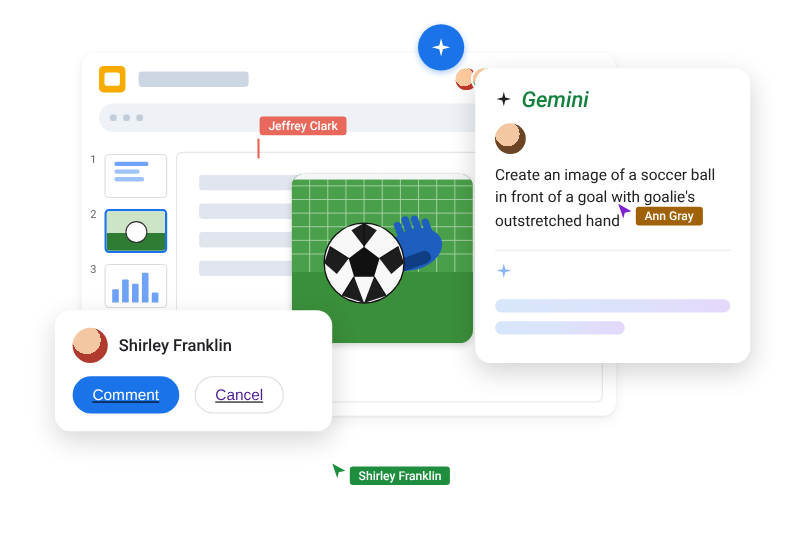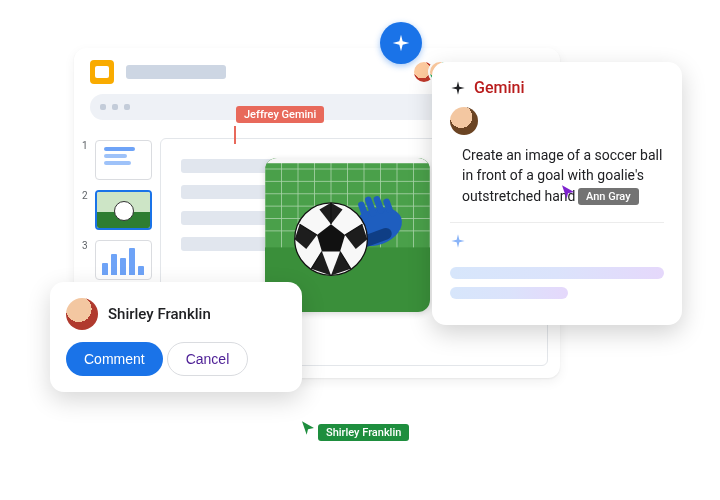--- a/index.html
+++ b/index.html
@@ -51,51 +51,51 @@
   .jc { --c:#e8695b; left:234px; top:132px; }
 
   
   .soccer { position:absolute; left:265px; top:158px; width:165px; height:154px; border-radius:12px; overflow:hidden; box-shadow:0 2px 6px rgba(0,0,0,.15); }
   .soccer svg { width:100%; height:100%; display:block; }
 
   
   .gem-panel { position:absolute; left:432px; top:62px; width:250px; background:#fff; border-radius:14px; padding:16px 18px 18px 18px; box-shadow: 0 8px 24px rgba(0,0,0,.18); }
   .gem-hdr { display:flex; align-items:center; gap:8px; margin-bottom:10px; }
   .spark { width:16px; height:16px; }
-  .gem-title { font-size:16px; font-weight:500; color:#b91c1c; }
+  .gem-title { font-size:20px; font-weight:500; color:#15803d;font-style:italic; }
   .gem-avatar { width:28px; height:28px; border-radius:50%; background: radial-gradient(circle at 40% 35%, #f3c7a1 0 45%, #6b4423 45% 100%); margin-bottom:10px; }
-  .gem-prompt { font-size:14px; line-height:1.45; color:#202124; margin-bottom:16px;margin-left:12px; }
+  .gem-prompt { font-size:14px; line-height:1.45; color:#202124; margin-bottom:16px; }
   .gem-divider { height:1px; background:#ececec; margin-bottom:10px; }
   .gem-spark-out { color:#9aa0f6; display:inline-block; }
   .gem-skel { margin-top:14px; }
   .gem-sk-line { height:12px; border-radius:6px; background: linear-gradient(90deg,#d7e6fb,#dbe3fb,#e5d8fb); margin-bottom:8px; }
   .gem-sk-line.short{width:55%}
 
   .gem-badge { position:absolute; left:380px; top:22px; width:42px; height:42px; border-radius:50%; background:#1a73e8; display:flex; align-items:center; justify-content:center; box-shadow:0 2px 6px rgba(26,115,232,.4); z-index:30; }
   .gem-badge svg { width:20px; height:20px; fill:#fff; }
 
   
   .ptr { position:absolute; display:flex; align-items:flex-start; }
   .ptr svg { width:16px; height:16px; display:block; }
   .ptr .lbl { margin-left:2px; margin-top:4px; font-size:11px; font-weight:500; color:#fff; padding:2px 8px; border-radius:3px; white-space:nowrap; }
   .ag { left:560px; top:184px; z-index:40; }
   .ag svg path { fill:#7e22ce; }
-  .ag .lbl { background:#737373; }
+  .ag .lbl { background:#a16207; }
   .sf { left:300px; top:420px; }
   .sf svg path { fill:#1e8e3e; }
   .sf .lbl { background:#1e8e3e; }
 
   
   .comment-card { position:absolute; left:50px; top:282px; width:252px; background:#fff; border-radius:14px; padding:16px 16px 16px 16px; box-shadow:0 8px 24px rgba(0,0,0,.16); z-index:25; }
   .c-hdr { display:flex; align-items:center; gap:10px; margin-bottom:12px; }
   .c-av { width:32px; height:32px; border-radius:50%; background: radial-gradient(circle at 40% 35%, #f3c7a1 0 45%, #b03a2e 45% 100%); }
   .c-name { font-size:15px; font-weight:500; color:#202124; }
   .c-input { border:1px solid #5f6368; border-radius:20px; padding:8px 14px; font-size:13.5px; color:#202124; position:relative; }
   .c-input .blink { display:inline-block; width:1px; height:14px; background:#202124; vertical-align:middle; margin-left:1px; }
-  .c-actions { display:flex; gap:4px; margin-top:12px; }
+  .c-actions { display:flex; gap:14px; margin-top:12px;text-decoration:underline; }
   .btn { border-radius:20px; padding:8px 18px; font-size:14px; font-weight:500; cursor:pointer; }
   .btn.primary { background:#1a73e8; color:#fff; border:none; }
   .btn.secondary { background:#fff; color:#4c1d95; border:1px solid #dadce0; }
 </style>
 </head>
 <body>
 
 <div class="stage">
 
   <div class="app-card">
@@ -163,21 +163,21 @@
         <div class="ph-line w1"></div>
         <div class="ph-line w2"></div>
         <div class="ph-line w3"></div>
         <div class="ph-line w4"></div>
       </div>
     </div>
   </div>
 
   <div class="cursor-flag jc">
     <span class="caret"></span>
-    <span class="tag">Jeffrey Gemini</span>
+    <span class="tag">Jeffrey Clark</span>
   </div>
 
   <div class="soccer">
     <svg viewBox="0 0 200 190" preserveAspectRatio="xMidYMid slice">
       <rect width="200" height="190" fill="#3a8f3a"></rect>
 
       <rect x="0" y="0" width="200" height="110" fill="#4aa04a"></rect>
       <g stroke="#e8f5e8" stroke-width="1" opacity="0.6">
         <line x1="0" y1="0" x2="200" y2="0"></line>
           <line x1="0" y1="15" x2="200" y2="15"></line>

